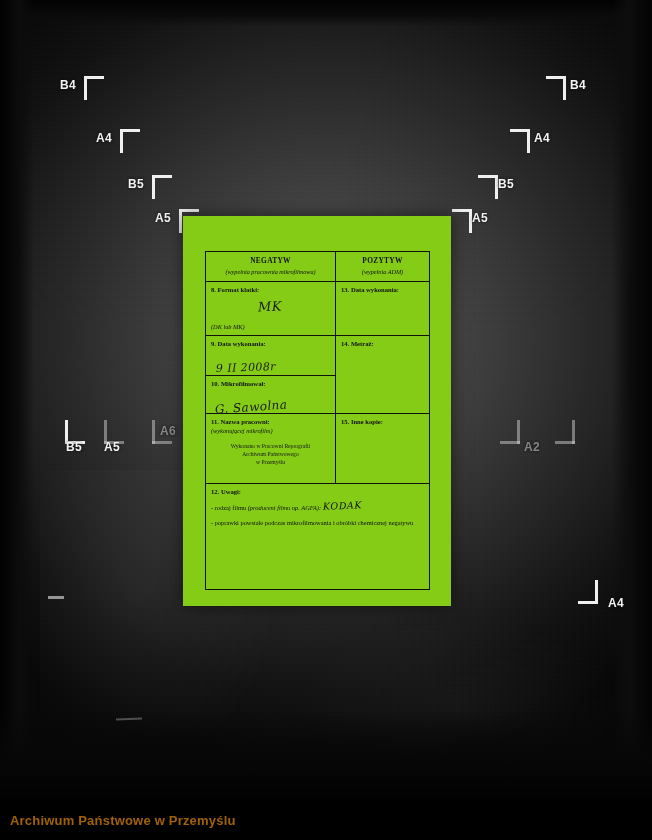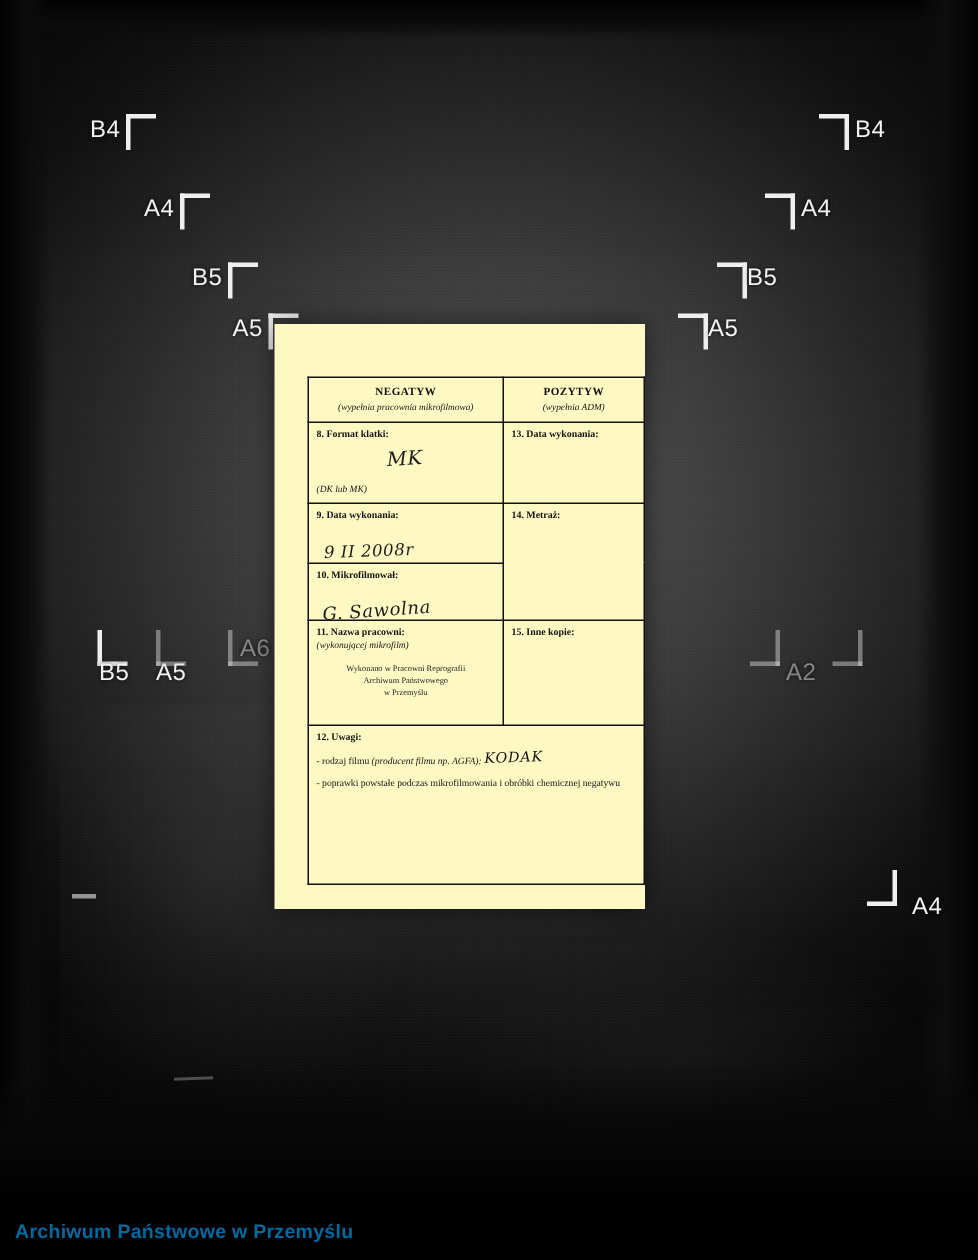--- a/index.html
+++ b/index.html
@@ -77,22 +77,22 @@
     left: 116px; top: 718px; width: 26px; height: 2px;
     background: rgba(255,255,255,0.28);
     transform: rotate(-2deg);
   }
 
   
   .mark {
     position: absolute;
     color: #f2f2f2;
     font-family: "Liberation Sans", sans-serif;
-    font-weight: 400;
-    font-size: 16px;
+    font-weight: 700;
+    font-size: 12px;
     letter-spacing: 0.3px;
     text-shadow: 0 0 3px rgba(0,0,0,0.8);
     text-align: right;
   }
   .corner {
     position: absolute;
     width: 20px;
     height: 24px;
   }
   .corner::before, .corner::after {
@@ -110,23 +110,23 @@
   .corner.br::before { right: 0; bottom: 0; width: 20px; height: 3px; }
   .corner.br::after  { right: 0; bottom: 0; width: 3px; height: 24px; }
   .corner.dim::before, .corner.dim::after { background: rgba(225,225,225,0.45); }
   .mark.dim { color: rgba(235,235,235,0.5); }
 
   
   .sheet {
     position: absolute;
     left: 183px;
     top: 216px;
-    width: 247px;
+    width: 268px;
     height: 390px;
-    background: #fef9c3;
+    background: #84cc16;
     box-shadow: 0 0 16px rgba(0,0,0,0.55);
   }
   .sheet-inner {
     position: absolute;
     left: 22px;
     top: 35px;
     width: 224px;
     height: 322px;
   }
   table.form {
@@ -238,21 +238,21 @@
   }
 
   
   .caption {
     position: absolute;
     left: 0;
     bottom: 0;
     width: 652px;
     height: 40px;
     background: #000;
-    color: #0369a1;
+    color: #a16207;
     display: flex;
     align-items: center;
     padding-left: 10px;
     box-sizing: border-box;
     font-family: "Liberation Sans", sans-serif;
     font-size: 13px;
     font-weight: 700;
     letter-spacing: 0.2px;
   }
 </style>

